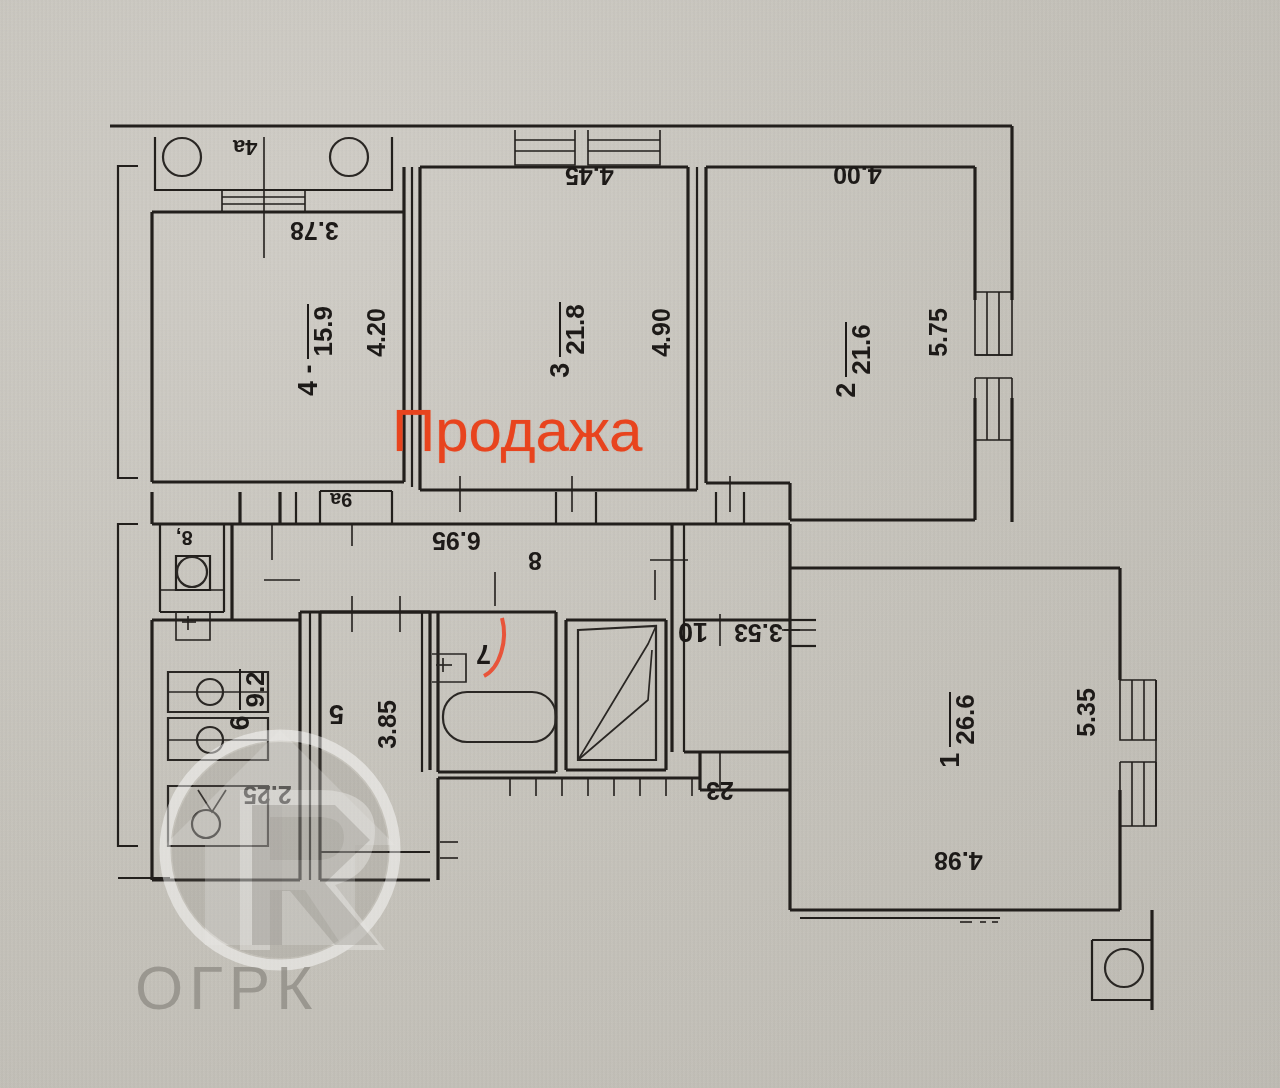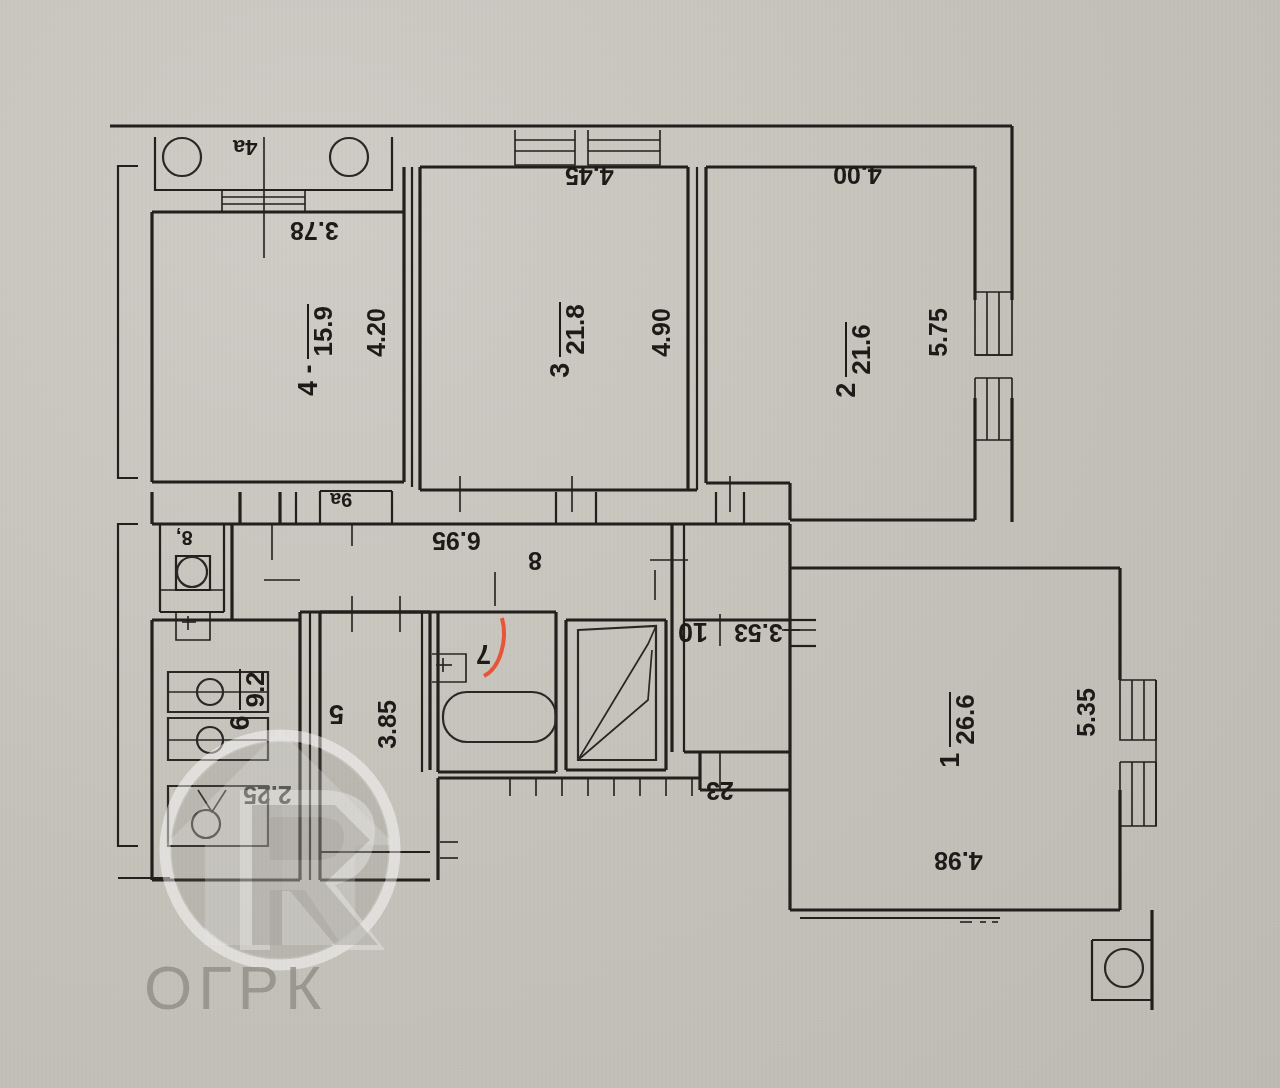--- a/index.html
+++ b/index.html
@@ -58,21 +58,21 @@
     color:#e8441e;
     letter-spacing:0px;
     font-family:"Liberation Sans", sans-serif;
     text-shadow:0 0 1px rgba(232,68,30,.5);
   }
   #watermark{
     position:absolute;left:130px;top:695px;width:300px;height:330px;
     opacity:.55;pointer-events:none;
   }
   #wm-text{
-    position:absolute;left:144px;top:952px;
+    position:absolute;left:135px;top:952px;
     font-size:62px;font-weight:normal;color:#8d8a83;opacity:.75;
     letter-spacing:6px;
     font-family:"Liberation Sans", sans-serif;
   }
 </style>
 </head>
 <body>
 
 <div id="paper"></div>
 
@@ -357,20 +357,21 @@
       <span class="frac">
         <span class="top" style="visibility:hidden">·</span>
         <span class="bar"></span>
         <span class="bot">26.6</span>
       </span>
     </div>
   </div>
   <div class="lbl dimtxt rot90" style="left:1062px;top:700px;">5.35</div>
   <div class="lbl dimtxt rot180" style="left:934px;top:848px;">4.98</div>
 
+  <div id="sale">Продажа</div>
 
   <svg id="watermark" viewBox="0 0 300 330">
 
     <path d="M150 35 L265 150 L225 150 L225 250 L75 250 L75 150 L35 150 Z" fill="#ffffff" opacity="0.55"></path>
 
     <circle cx="150" cy="155" r="115" fill="none" stroke="#ffffff" stroke-width="11" opacity="0.85"></circle>
     <circle cx="150" cy="155" r="108" fill="#7d7a74" opacity="0.30"></circle>
 
     <path d="M110 95 L110 255 L140 255 L140 195 L175 195 L215 255 L255 255 L205 190 C235 182 245 160 245 135 C245 108 222 95 190 95 Z
              M140 122 L188 122 C205 122 214 128 214 142 C214 156 205 165 188 165 L140 165 Z" fill="#ffffff" opacity="0.5"></path>

